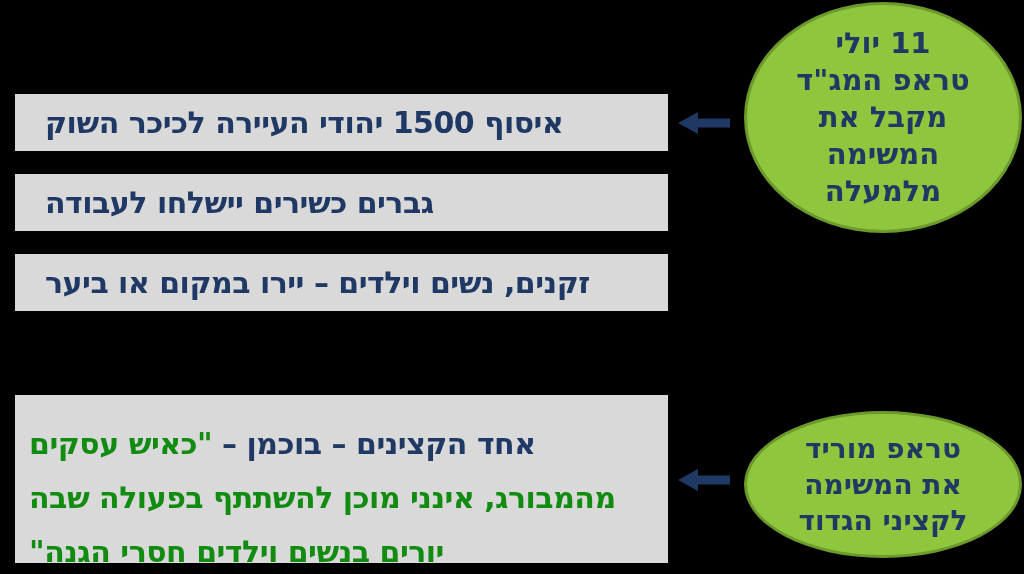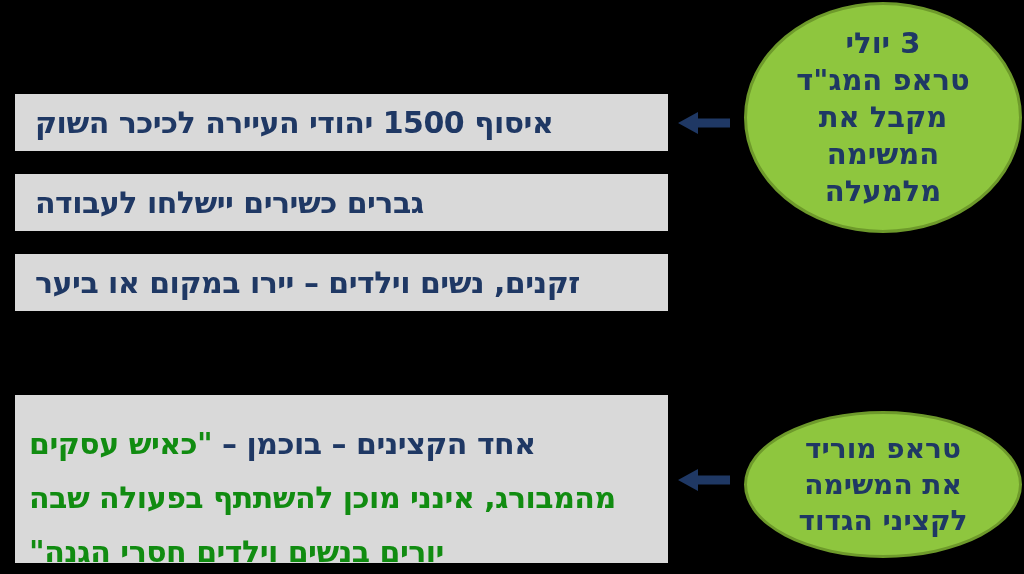--- a/index.html
+++ b/index.html
@@ -13,21 +13,21 @@
   *{margin:0;padding:0;box-sizing:border-box;}
   html,body{width:1024px;height:574px;overflow:hidden;background:var(--background);}
   .canvas{
     position:relative;width:1024px;height:574px;background:var(--background);
     font-family:"DejaVu Sans",sans-serif;
   }
   .gray-box{
     position:absolute;left:15px;width:653px;height:57px;
     background:var(--box-gray);
     direction:rtl;text-align:left;
-    padding-left:20px;padding-right:14px;
+    padding-left:30px;padding-right:14px;
     line-height:57px;
     font-weight:bold;font-size:30px;letter-spacing:-0.5px;
     color:var(--navy);white-space:nowrap;
   }
   #box-1{top:94px;}
   #box-2{top:174px;}
   #box-3{top:254px;}
   .quote-box{
     position:absolute;left:15px;top:395px;width:653px;height:168px;
     background:var(--box-gray);
@@ -68,21 +68,21 @@
 
   <div class="gray-box" id="box-3">זקנים, נשים וילדים – יירו במקום או ביער</div>
 
   <div class="quote-box">
     <div class="quote-line"><span class="seg-navy">אחד הקצינים – בוכמן – </span><span class="seg-green">"כאיש עסקים</span></div>
     <div class="quote-line seg-green">מהמבורג, אינני מוכן להשתתף בפעולה שבה</div>
     <div class="quote-line seg-green">יורים בנשים וילדים חסרי הגנה"</div>
   </div>
 
   <div class="ellipse" id="ellipse-top">
-    <div class="ellipse-line">3 יולי</div>
+    <div class="ellipse-line">11 יולי</div>
     <div class="ellipse-line">טראפ המג"ד</div>
     <div class="ellipse-line">מקבל את</div>
     <div class="ellipse-line">המשימה</div>
     <div class="ellipse-line">מלמעלה</div>
   </div>
 
   <div class="ellipse" id="ellipse-bottom">
     <div class="ellipse-line">טראפ מוריד</div>
     <div class="ellipse-line">את המשימה</div>
     <div class="ellipse-line">לקציני הגדוד</div>

